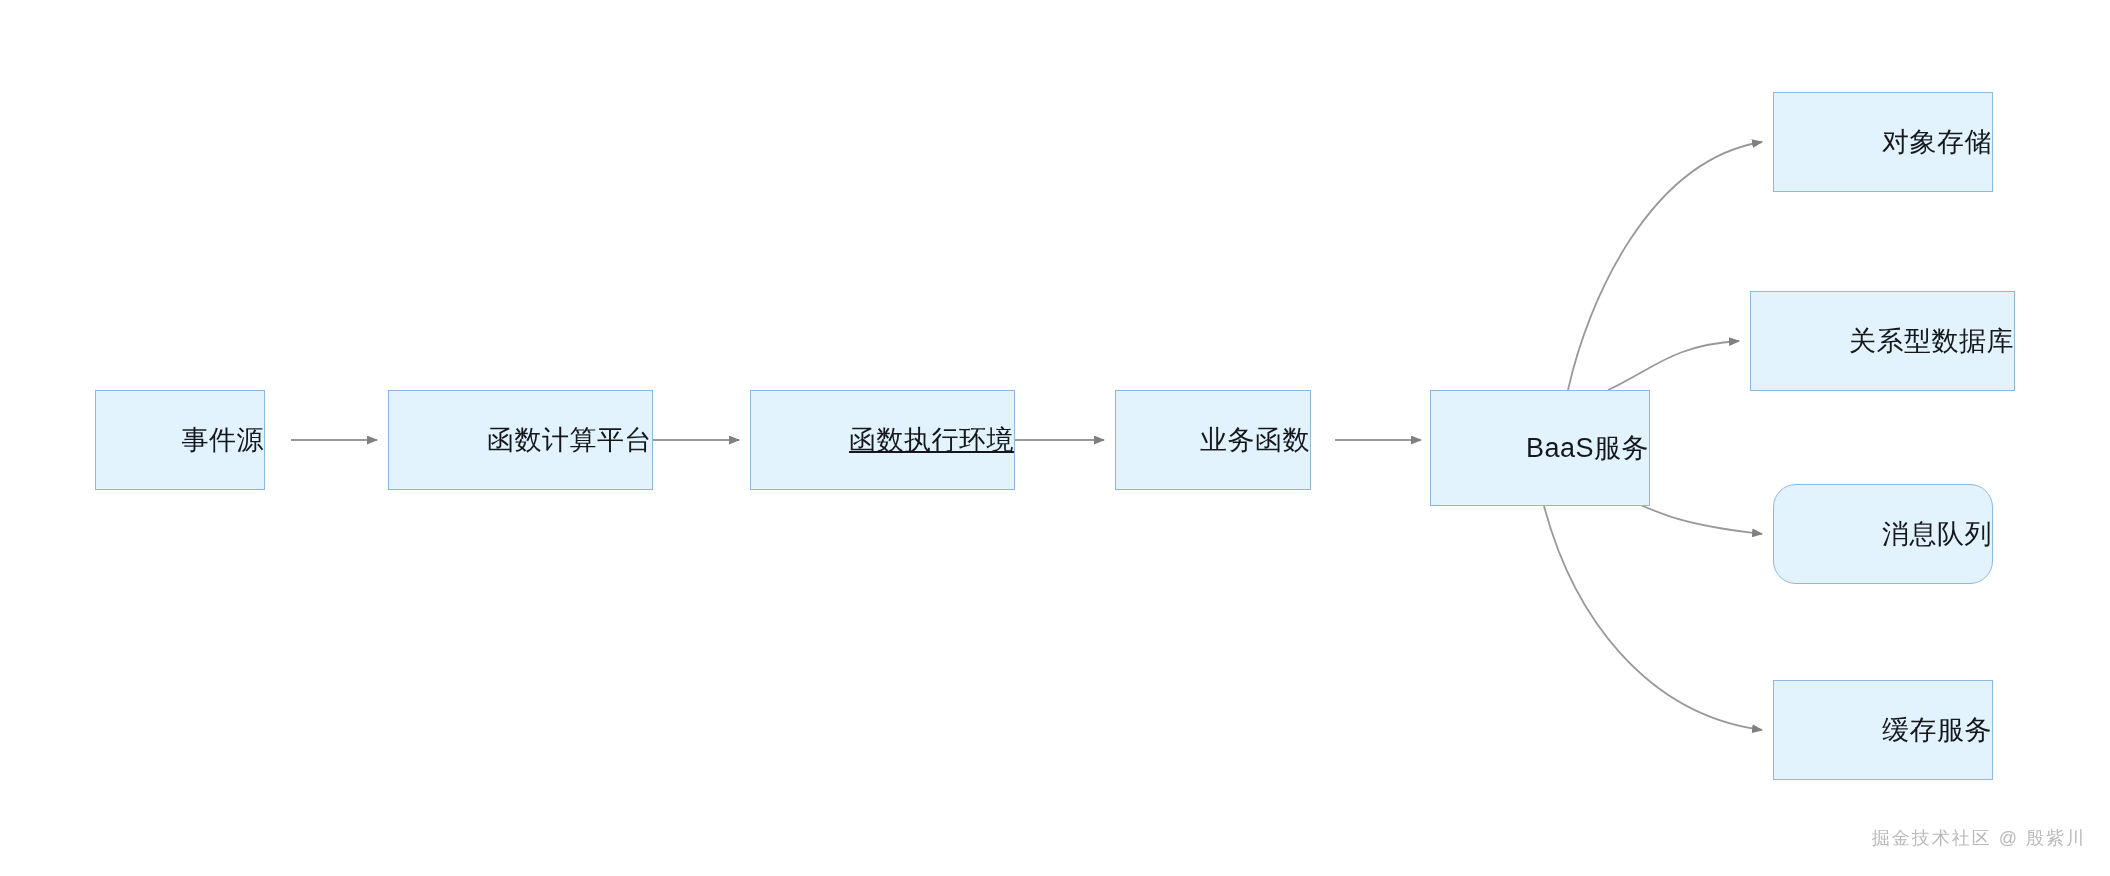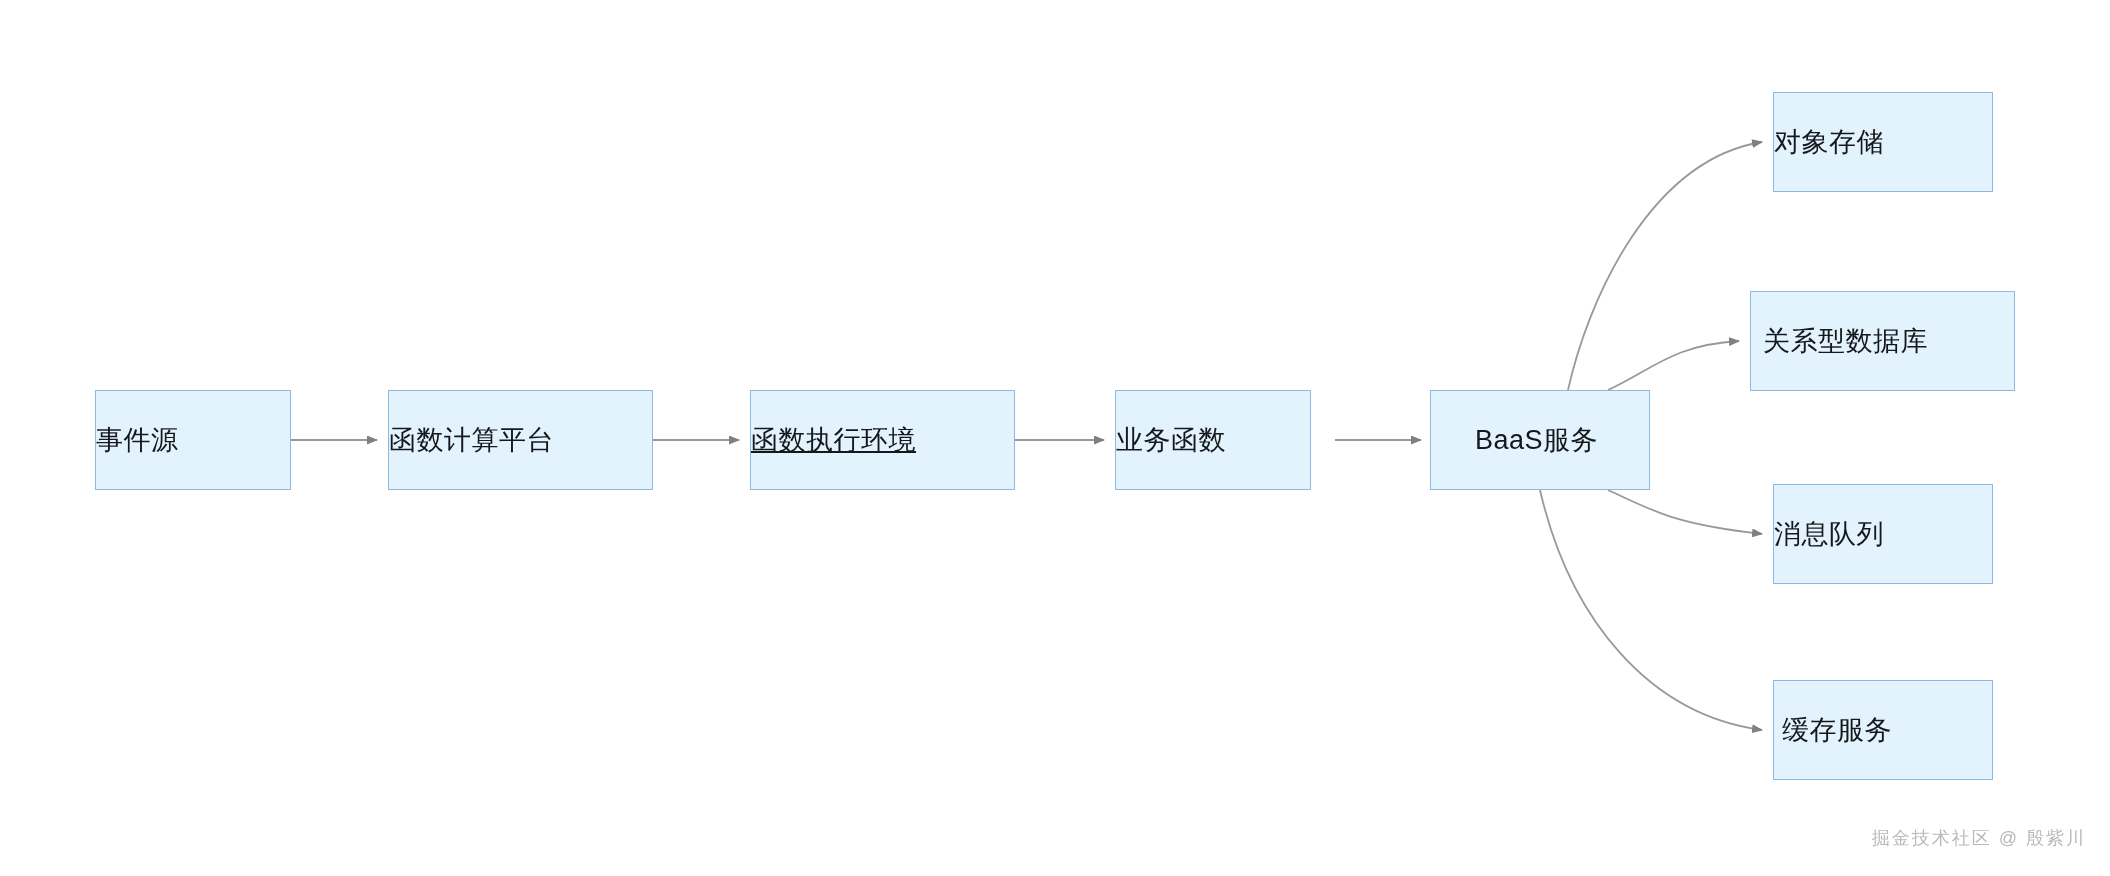--- a/index.html
+++ b/index.html
@@ -25,21 +25,21 @@
     height: 876px;
     pointer-events: none;
   }
   .node {
     position: absolute;
     box-sizing: border-box;
     background: #e3f3fd;
     border: 1.6px solid #8eb8e4;
     display: flex;
     align-items: center;
-    justify-content: flex-start;
+    justify-content: flex-end;
     color: #14181c;
     font-size: 27px;
     letter-spacing: 0.5px;
     line-height: 1.2;
     white-space: nowrap;
   }
   .watermark {
     position: absolute;
     right: 24px;
     bottom: 26px;
@@ -67,42 +67,42 @@
         <path d="M 1015,440 L 1104,440"></path>
         <path d="M 1335,440 L 1421,440"></path>
         <path d="M 1568,390 C 1588,300 1650,160 1762,142"></path>
         <path d="M 1608,390 C 1652,370 1672,345 1739,341"></path>
         <path d="M 1608,490 C 1652,510 1672,524 1762,534"></path>
         <path d="M 1540,490 C 1570,620 1650,715 1762,730"></path>
       </g>
   </svg>
 
   <div id="node-layer">
-      <div class="node" style="left: 95px; top: 390px; width: 196px; height: 100px;">
+      <div class="node" style="left: 95px; top: 390px; width: 170px; height: 100px;">
         <span>事件源</span>
       </div>
       <div class="node" style="left: 388px; top: 390px; width: 265px; height: 100px;">
         <span>函数计算平台</span>
       </div>
       <div class="node" style="left: 750px; top: 390px; width: 265px; height: 100px; text-decoration: underline;">
         <span>函数执行环境</span>
       </div>
       <div class="node" style="left: 1115px; top: 390px; width: 196px; height: 100px;">
         <span>业务函数</span>
       </div>
-      <div class="node" style="left: 1430px; top: 390px; width: 220px; height: 100px; padding-left: 44px;">
+      <div class="node" style="left: 1430px; top: 390px; width: 220px; height: 116px; padding-left: 44px;">
         <span>BaaS服务</span>
       </div>
       <div class="node" style="left: 1773px; top: 92px; width: 220px; height: 100px;">
         <span>对象存储</span>
       </div>
       <div class="node" style="left: 1750px; top: 291px; width: 265px; height: 100px; padding-left: 12px;">
         <span>关系型数据库</span>
       </div>
-      <div class="node" style="left: 1773px; top: 484px; width: 220px; height: 100px;">
+      <div class="node" style="left: 1773px; top: 484px; width: 220px; height: 100px; border-radius: 23px;">
         <span>消息队列</span>
       </div>
       <div class="node" style="left: 1773px; top: 680px; width: 220px; height: 100px; padding-left: 8px;">
         <span>缓存服务</span>
       </div>
     </div>
 
   <div class="watermark">掘金技术社区 @ 殷紫川</div>
 
 </div>

